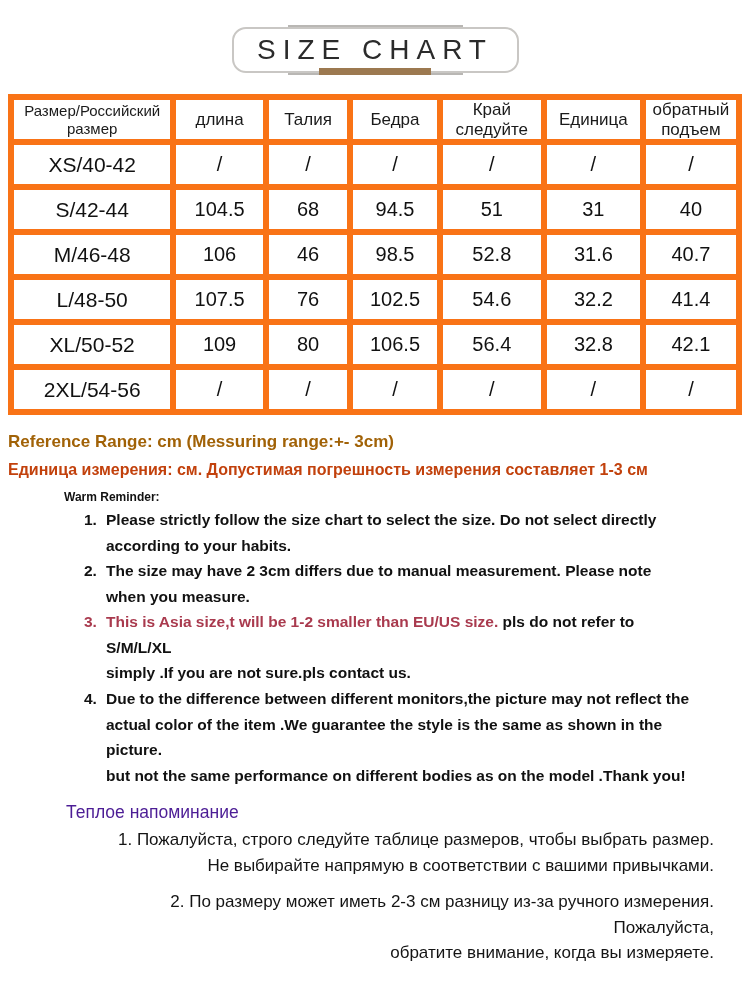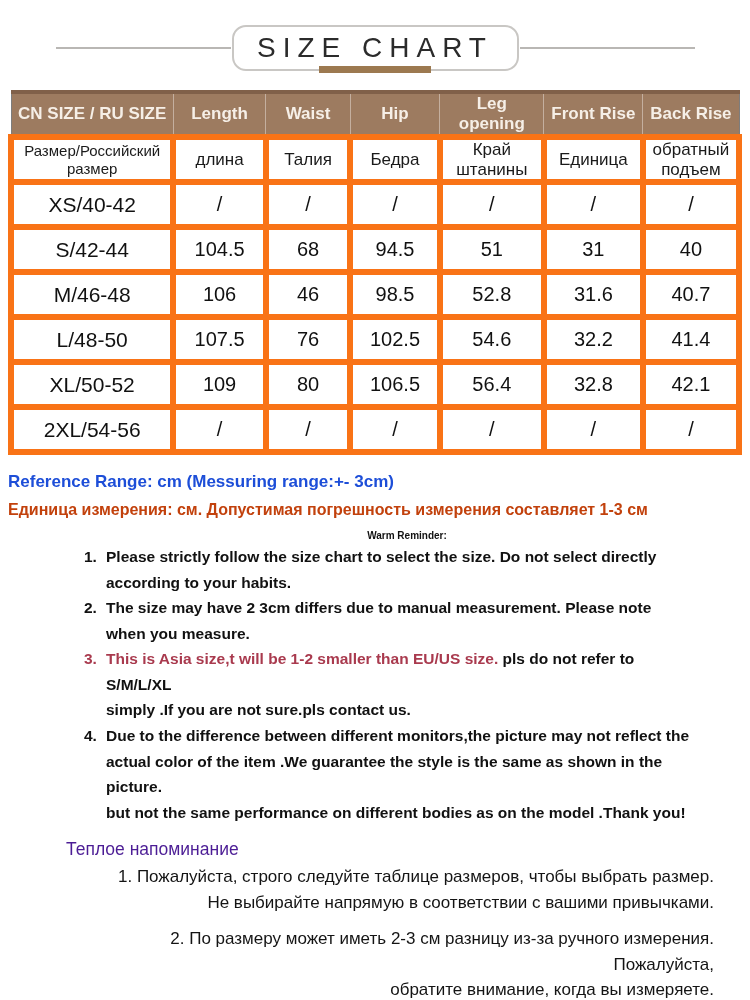--- a/index.html
+++ b/index.html
@@ -2,21 +2,21 @@
 <html><head>
 <meta charset="utf-8">
 <style>
   html,body{margin:0;padding:0;}
   body{
     width:750px;height:1000px;background:#ffffff;
     font-family:"Liberation Sans", sans-serif;color:#1a1a1a;
     overflow:hidden;
   }
   
-  .title-row{margin-top:25px;display:flex;align-items:center;justify-content:center;}
+  .title-row{margin-top:25px;display:flex;align-items:center;justify-content:center;flex-direction:column;}
   .deco-line{height:2px;background:#b9b7b4;width:175px;flex:none;}
   .title-box{
     position:relative;flex:none;width:283px;height:42px;margin:0 1px;
     border:2px solid #c9c7c4;border-radius:14px;
     display:flex;align-items:center;justify-content:center;
   }
   .title-box .title-text{
     font-size:28px;letter-spacing:7px;color:#2b2b2b;font-weight:500;
   }
   .title-underline{
@@ -48,23 +48,23 @@
   }
   tr.hdr-en th:first-child{border-left:1px solid #7d7d7d;}
   tr.hdr-en th:last-child{border-right:1px solid #7d7d7d;}
   tr.hdr-ru{height:44px;}
   tr.hdr-ru td{font-size:17px;line-height:1.15;}
   tr.hdr-ru td:first-child{font-size:15px;}
   tbody tr{height:45px;border-radius:11px;}
   tbody td{font-size:20px;color:#111;}
   tbody td.size-cell{font-size:21px;}
   
-  .ref-en{margin:17px 8px 0 8px;font-size:17px;font-weight:bold;color:#1d4ed8;}
+  .ref-en{margin:17px 8px 0 8px;font-size:17px;font-weight:bold;color:#a16207;}
   .ref-ru{margin:9px 8px 0 8px;font-size:16px;font-weight:bold;color:#c2410c;}
-  .warm-title{margin:11px 0 3px 64px;font-size:10px;font-weight:bold;color:#111;text-align:center;}
+  .warm-title{margin:11px 0 3px 64px;font-size:12px;font-weight:bold;color:#111;}
   .en-list{margin-left:84px;width:610px;font-size:15.5px;line-height:1.65;font-weight:600;color:#111;}
   .en-item{display:flex;}
   .en-item .num{flex:none;width:22px;}
   .en-item .txt{white-space:pre-line;}
   .red-en{color:#a93a4e;}
   .ru-title{margin:14px 0 4px 66px;font-size:17.5px;color:#4c1d95;}
   .ru-list{margin-left:84px;width:630px;font-size:17px;line-height:1.5;color:#141414;}
   .ru-item{margin-bottom:11px;text-align:right;}
   .ru-item .txt{white-space:pre-line;}
 </style>
@@ -85,35 +85,26 @@
     <colgroup>
         <col>
         <col>
         <col>
         <col>
         <col>
         <col>
         <col>
       </colgroup>
     <thead>
-      <tr class="hdr-en">
-          <th>CN SIZE / RU SIZE</th>
-          <th>Length</th>
-          <th>Waist</th>
-          <th>Hip</th>
-          <th>Leg opening</th>
-          <th>Front Rise</th>
-          <th>Back Rise</th>
-        </tr>
       <tr class="hdr-ru">
           <td>Размер/Российский размер</td>
           <td>длина</td>
           <td>Талия</td>
           <td>Бедра</td>
-          <td>Край штанины</td>
+          <td>Край следуйте</td>
           <td>Единица</td>
           <td>обратный подъем</td>
         </tr>
     </thead>
     <tbody>
         <tr>
           <td class="size-cell">XS/40-42</td>
           <td>/</td>
           <td>/</td>
           <td>/</td>

